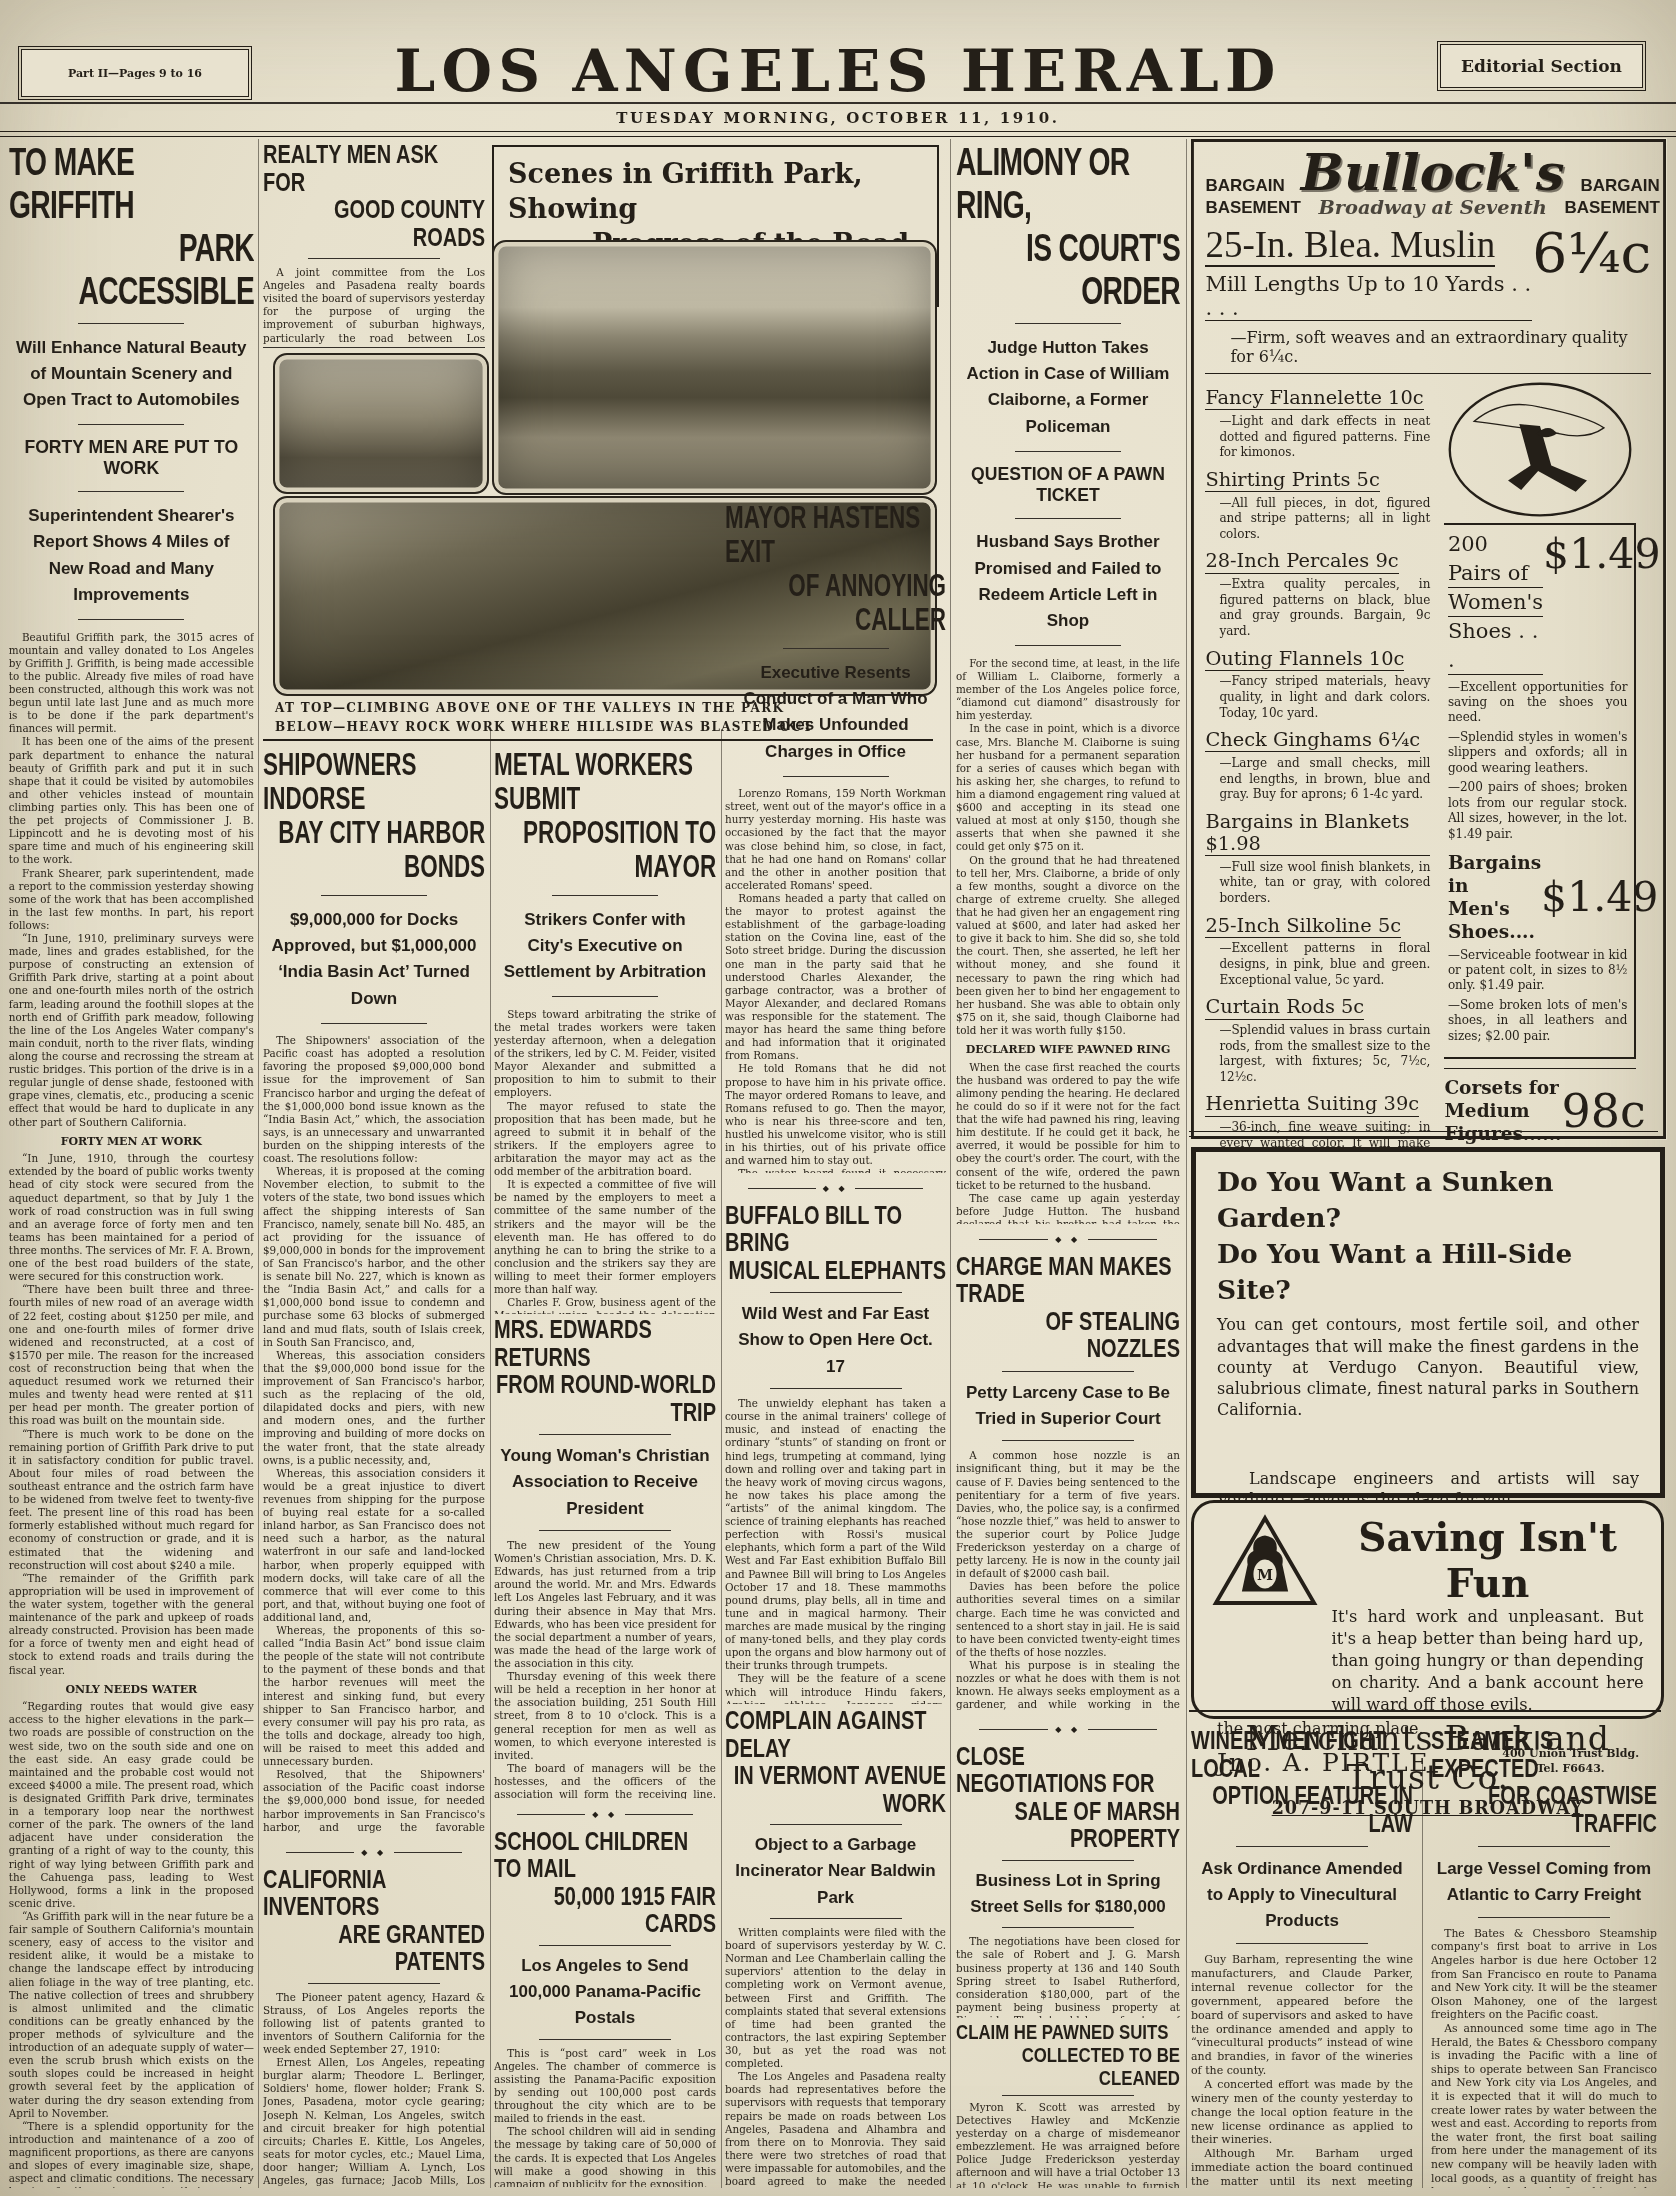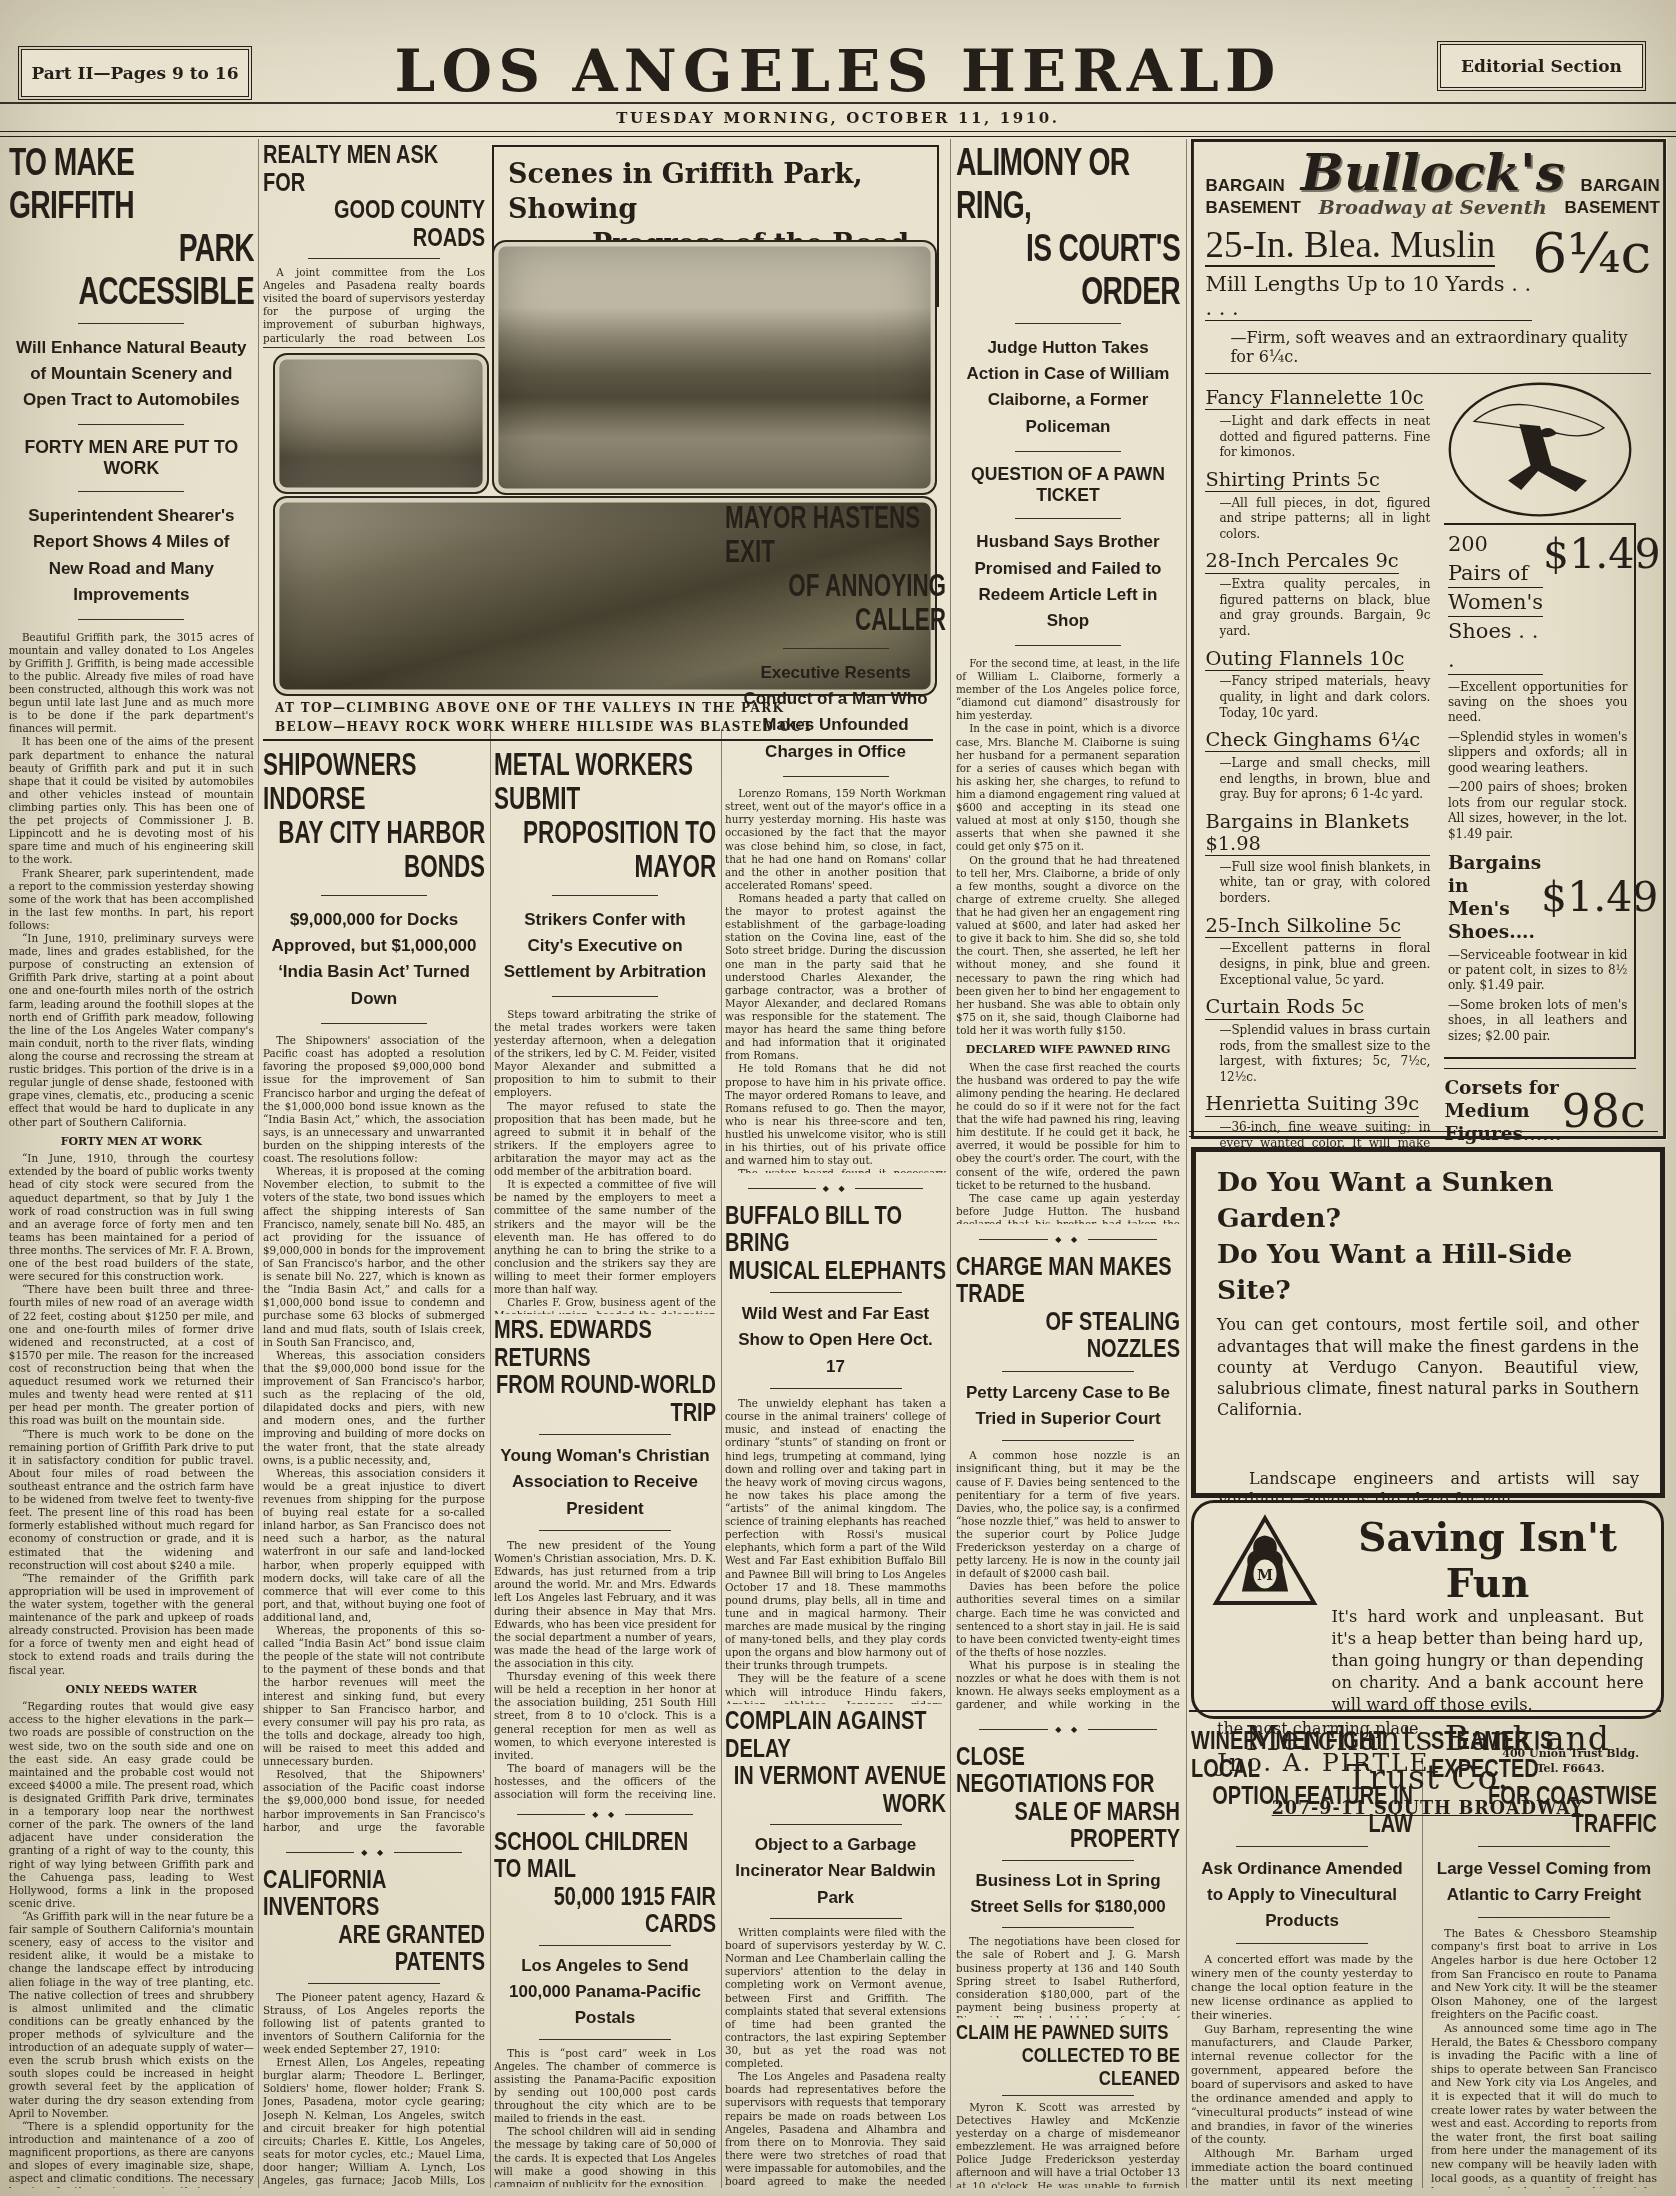--- a/index.html
+++ b/index.html
@@ -82,21 +82,21 @@
   #bank .bt1{font-family:"DejaVu Serif",serif;font-weight:700;font-size:39px;text-align:center;}
   #bank .bb1{font-family:"DejaVu Serif",serif;font-size:16.3px;line-height:1.35;text-align:justify;}
   #bank .bn{font-family:"DejaVu Serif",serif;font-size:33px;text-align:center;letter-spacing:0.9px;margin-top:3.5px;}
   #bank .ba{font-family:"DejaVu Serif",serif;font-weight:700;font-size:17.6px;text-align:center;letter-spacing:0.9px;text-decoration:underline;}
 </style>
 </head>
 <body>
 
 <div id="page">
 
-  <div class="abs boxed" style="left:21px;top:49px;width:226px;height:46px;font-size:17px;font-family:'DejaVu Serif',serif;">
+  <div class="abs boxed" style="left:21px;top:49px;width:226px;height:46px;font-size:11px;font-family:'DejaVu Serif',serif;">
     <span>Part II—Pages 9 to 16</span>
   </div>
   <div class="abs" id="masthead" style="left:0;top:37px;width:1676px;">
     <span>LOS  ANGELES  HERALD</span>
   </div>
   <div class="abs boxed" style="left:1440px;top:44px;width:201px;height:42px;font-size:17px;font-family:'DejaVu Serif',serif;">
     <span>Editorial Section</span>
   </div>
   <div class="hr" style="left:0;top:102px;width:1676px;border-top-width:2.6px;"></div>
   <div class="abs" id="dateline" style="left:0;top:109px;width:1676px;">
@@ -533,22 +533,22 @@
 
   <div class="article" style="left:1191px;top:1727px;width:222px;height:461px;">
     <div class="bh sz-md c80">
         <div class="l1">WINERY MEN FIGHT LOCAL</div>
         <div class="l2">OPTION FEATURE IN LAW</div>
       </div>
     <div class="r2" style="margin:8.8px auto;"></div>
     <div class="deck">Ask Ordinance Amended to Apply to Vinecultural Products</div>
     <div class="r2" style="margin:8.8px auto;"></div>
     <div class="body" style="font-size:11px;">
+        <p>Guy Barham, representing the wine manufacturers, and Claude Parker, internal revenue collector for the government, appeared before the board of supervisors and asked to have the ordinance amended and apply to “vinecultural products” instead of wine and brandies, in favor of the wineries of the county.</p>
         <p>A concerted effort was made by the winery men of the county yesterday to change the local option feature in the new license ordinance as applied to their wineries.</p>
-        <p>Guy Barham, representing the wine manufacturers, and Claude Parker, internal revenue collector for the government, appeared before the board of supervisors and asked to have the ordinance amended and apply to “vinecultural products” instead of wine and brandies, in favor of the wineries of the county.</p>
         <p>Although Mr. Barham urged immediate action the board continued the matter until its next meeting Thursday.</p>
       </div>
   </div>
 
   <div class="article" style="left:1431px;top:1727px;width:226px;height:461px;">
     <div class="bh sz-md c80">
         <div class="l1">STEAMER IS EXPECTED</div>
         <div class="l2">FOR COASTWISE TRAFFIC</div>
       </div>
     <div class="r2" style="margin:8.8px auto;"></div>

